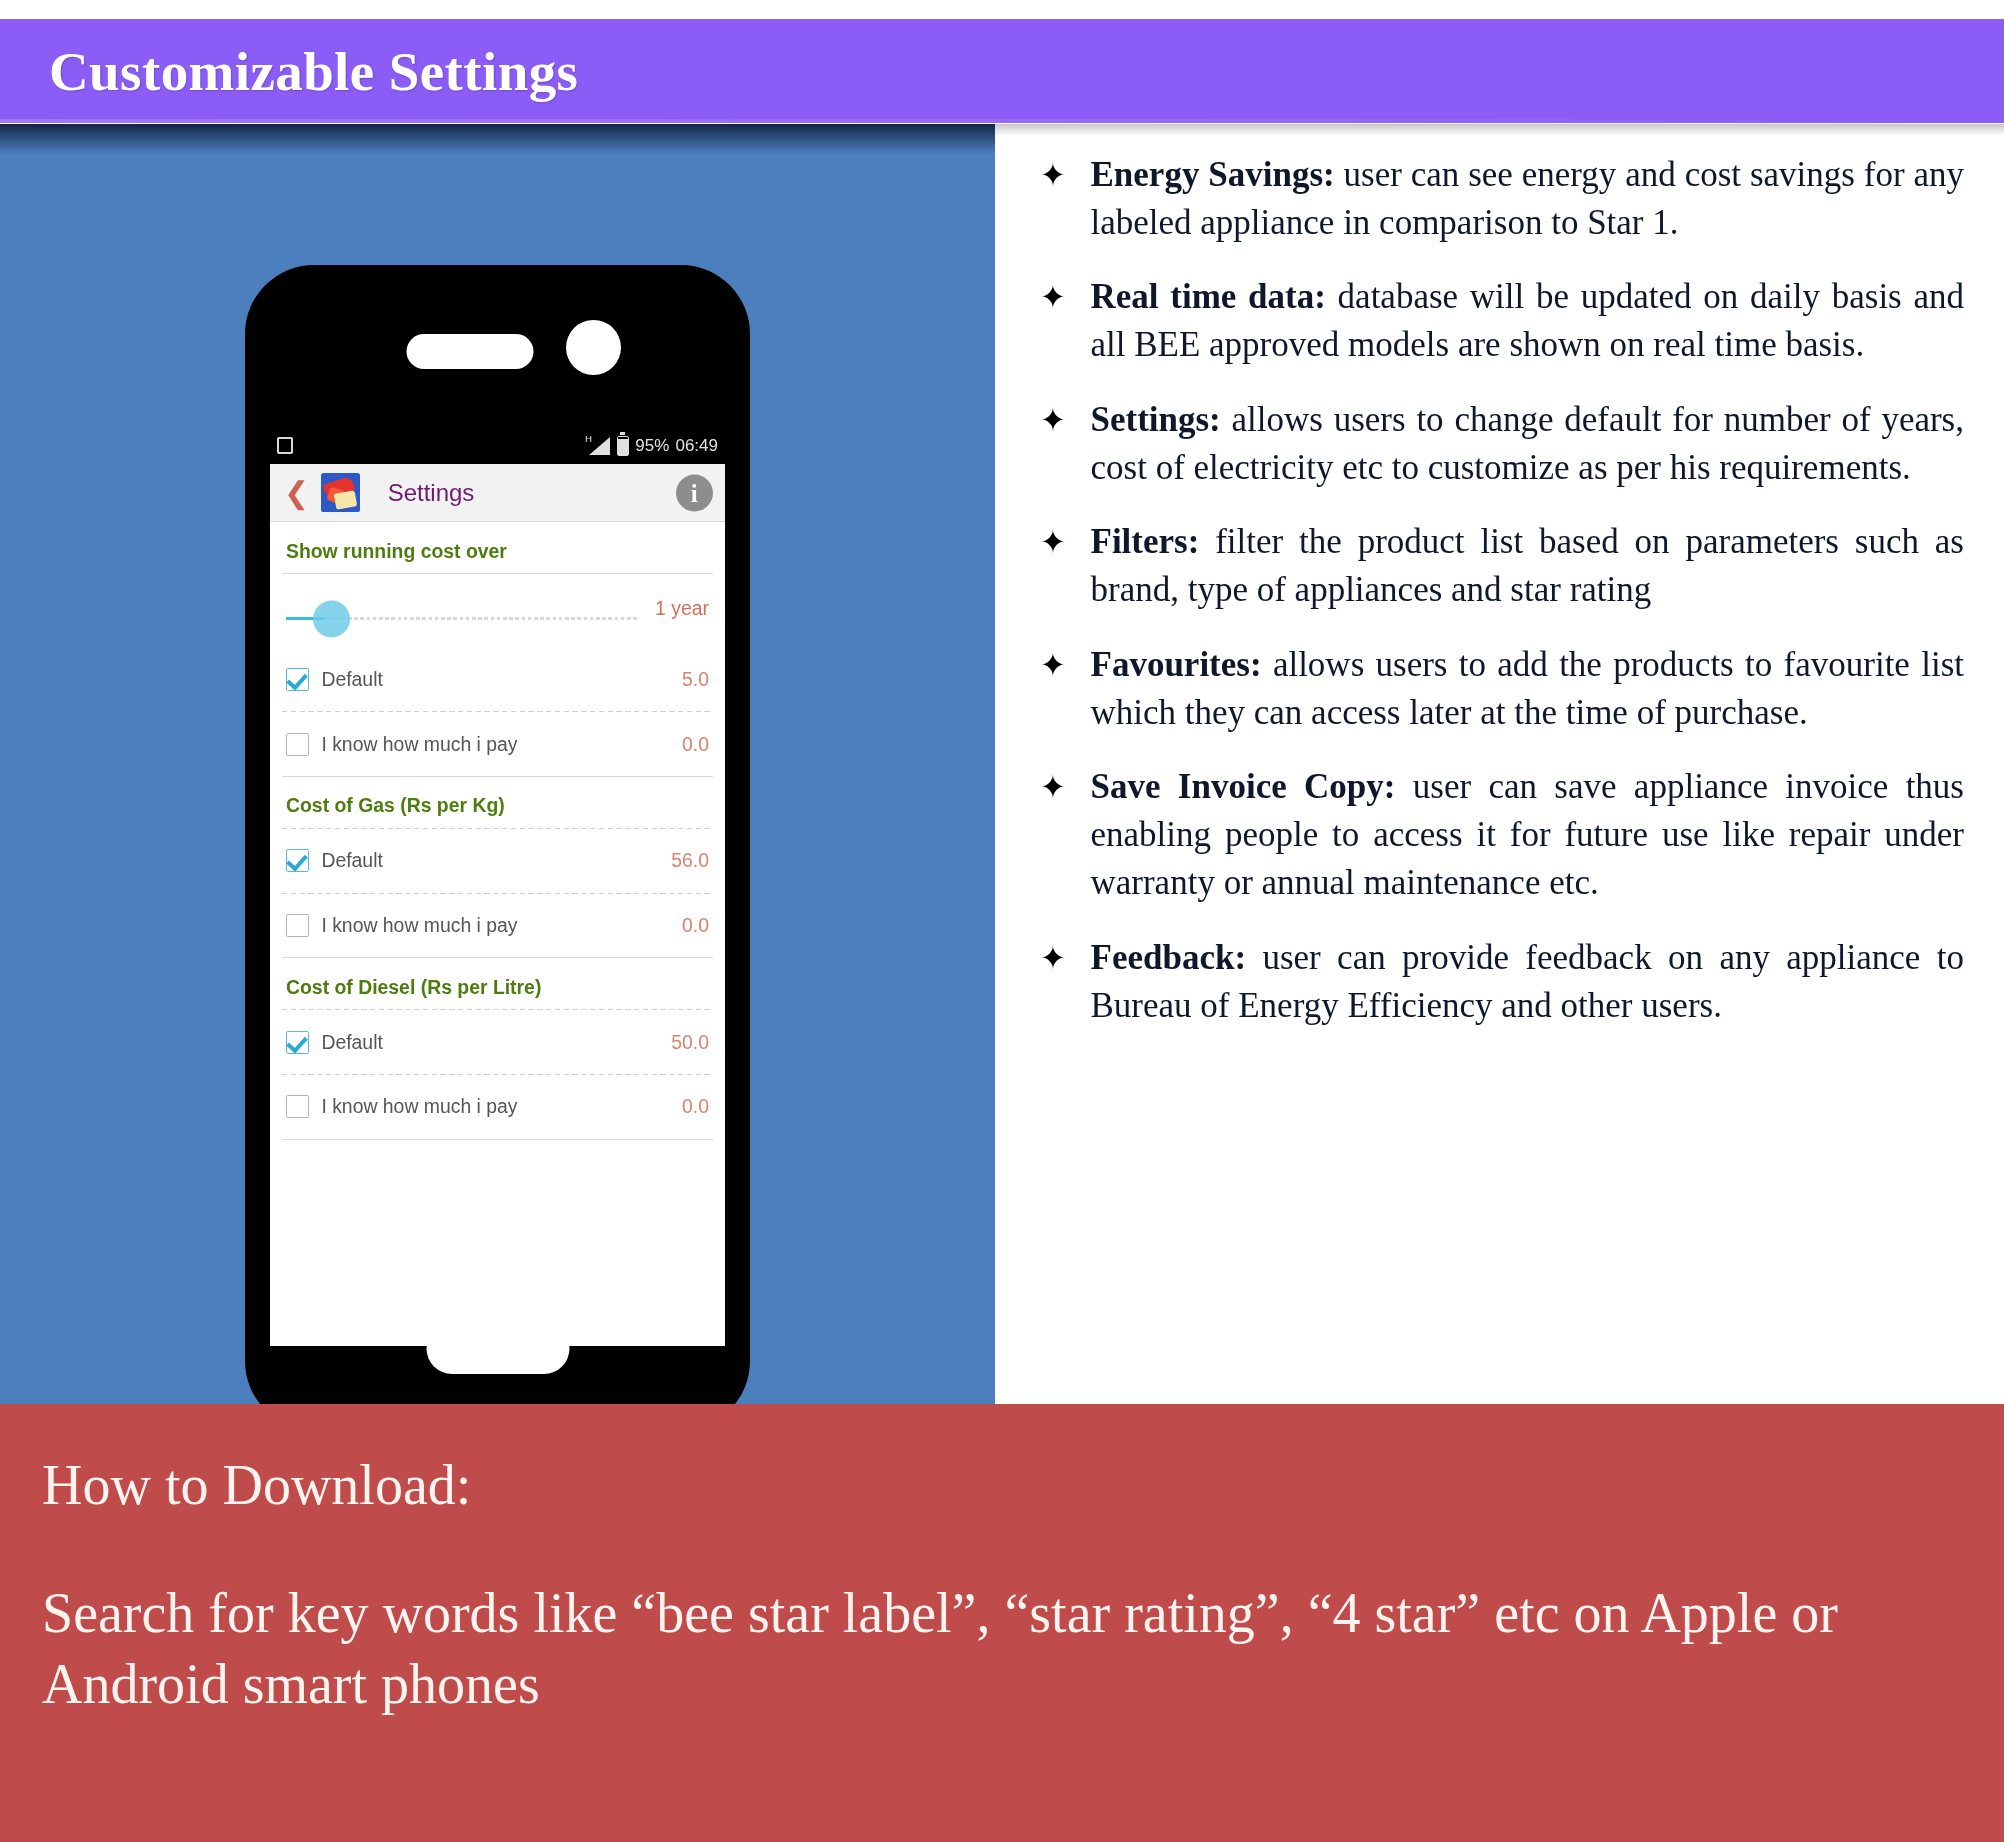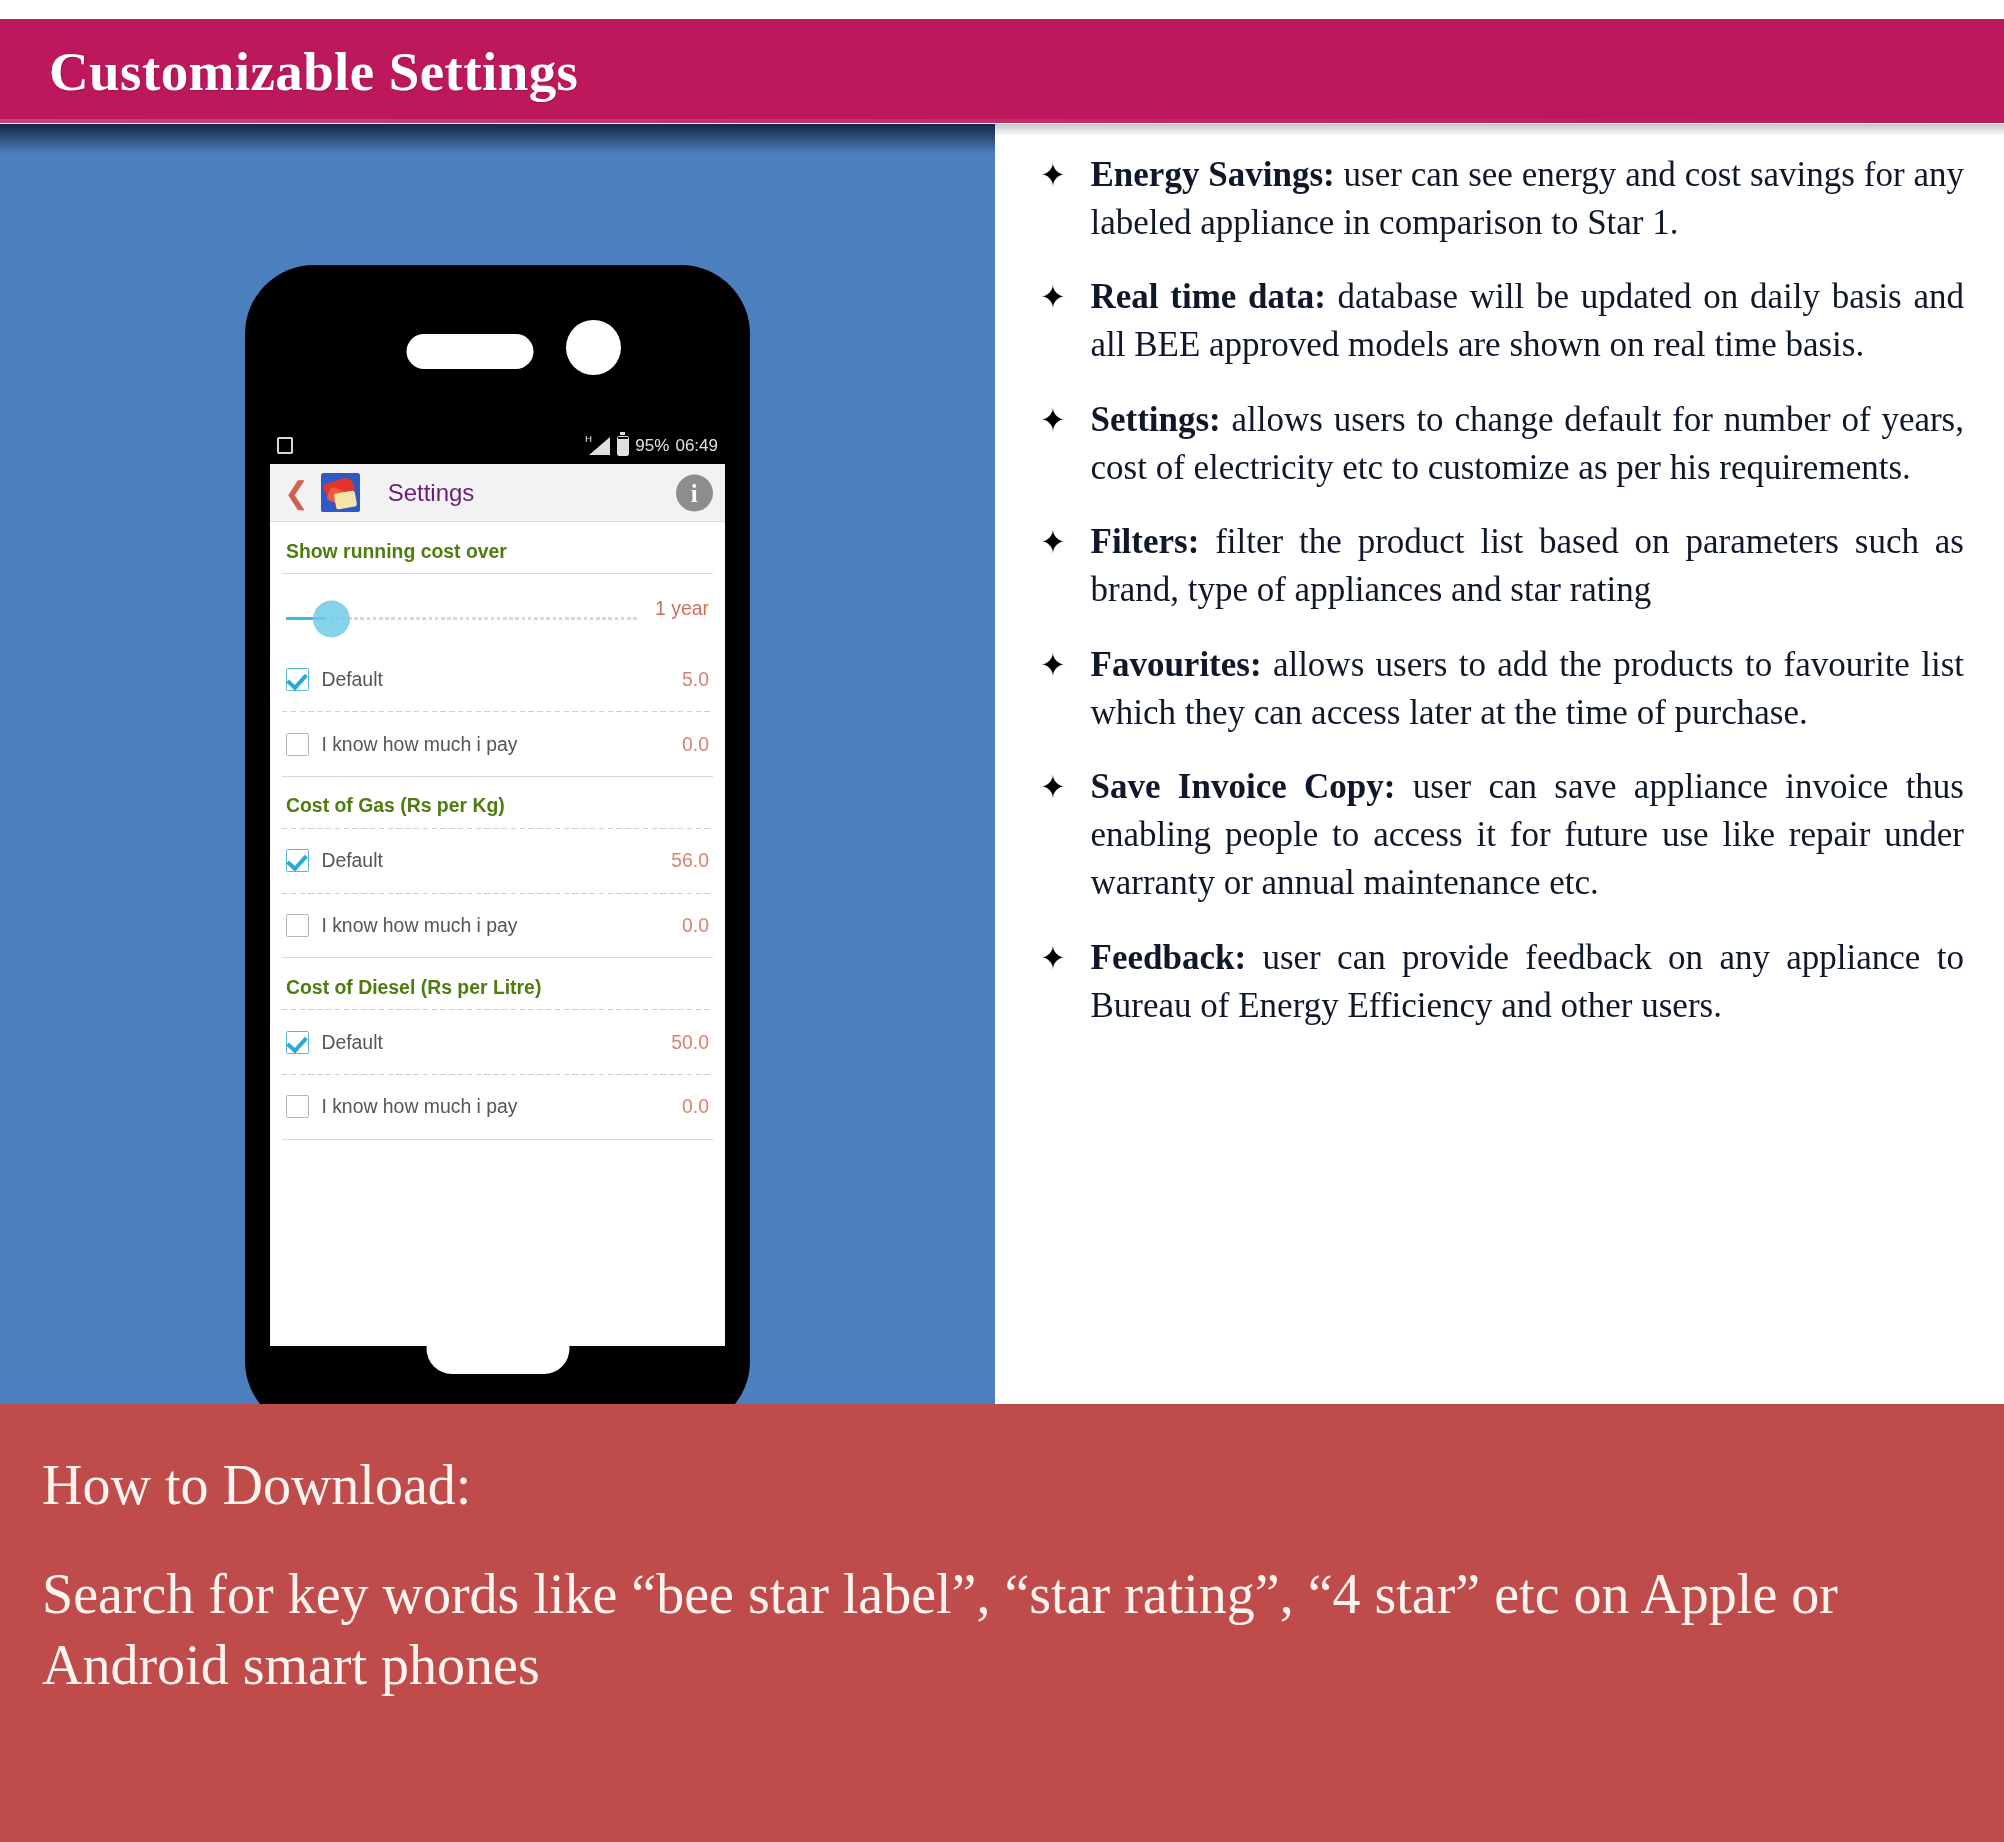--- a/index.html
+++ b/index.html
@@ -21,21 +21,21 @@
     left: 0; top: 0;
     width: 2004px; height: 19.4px;
     background: #ffffff;
   }
 
   
   .title-band {
     position: absolute;
     left: 0; top: 19.4px;
     width: 2004px; height: 104px;
-    background: #be185d;
+    background: #8b5cf6;
     box-sizing: border-box;
     padding-left: 49px;
     display: flex;
     align-items: center;
   }
   .title-band::after {
     content: "";
     position: absolute;
     left: 0; bottom: 0;
     width: 100%; height: 4.4px;
@@ -413,21 +413,21 @@
     height: 438px;
     background: #c04b4b;
     box-sizing: border-box;
     padding: 51px 46px 0 42px;
   }
   .footer-heading {
     color: #fdf4ef;
     font-size: 56px;
     line-height: 1.1;
     font-family: "Liberation Serif", serif;
-    margin-bottom: 42px;
+    margin-bottom: 61px;
   }
   .footer-body {
     color: #fdf4ef;
     font-size: 56px;
     line-height: 1.28;
     font-family: "Liberation Serif", serif;
   }
 </style>
 </head>
 <body>

